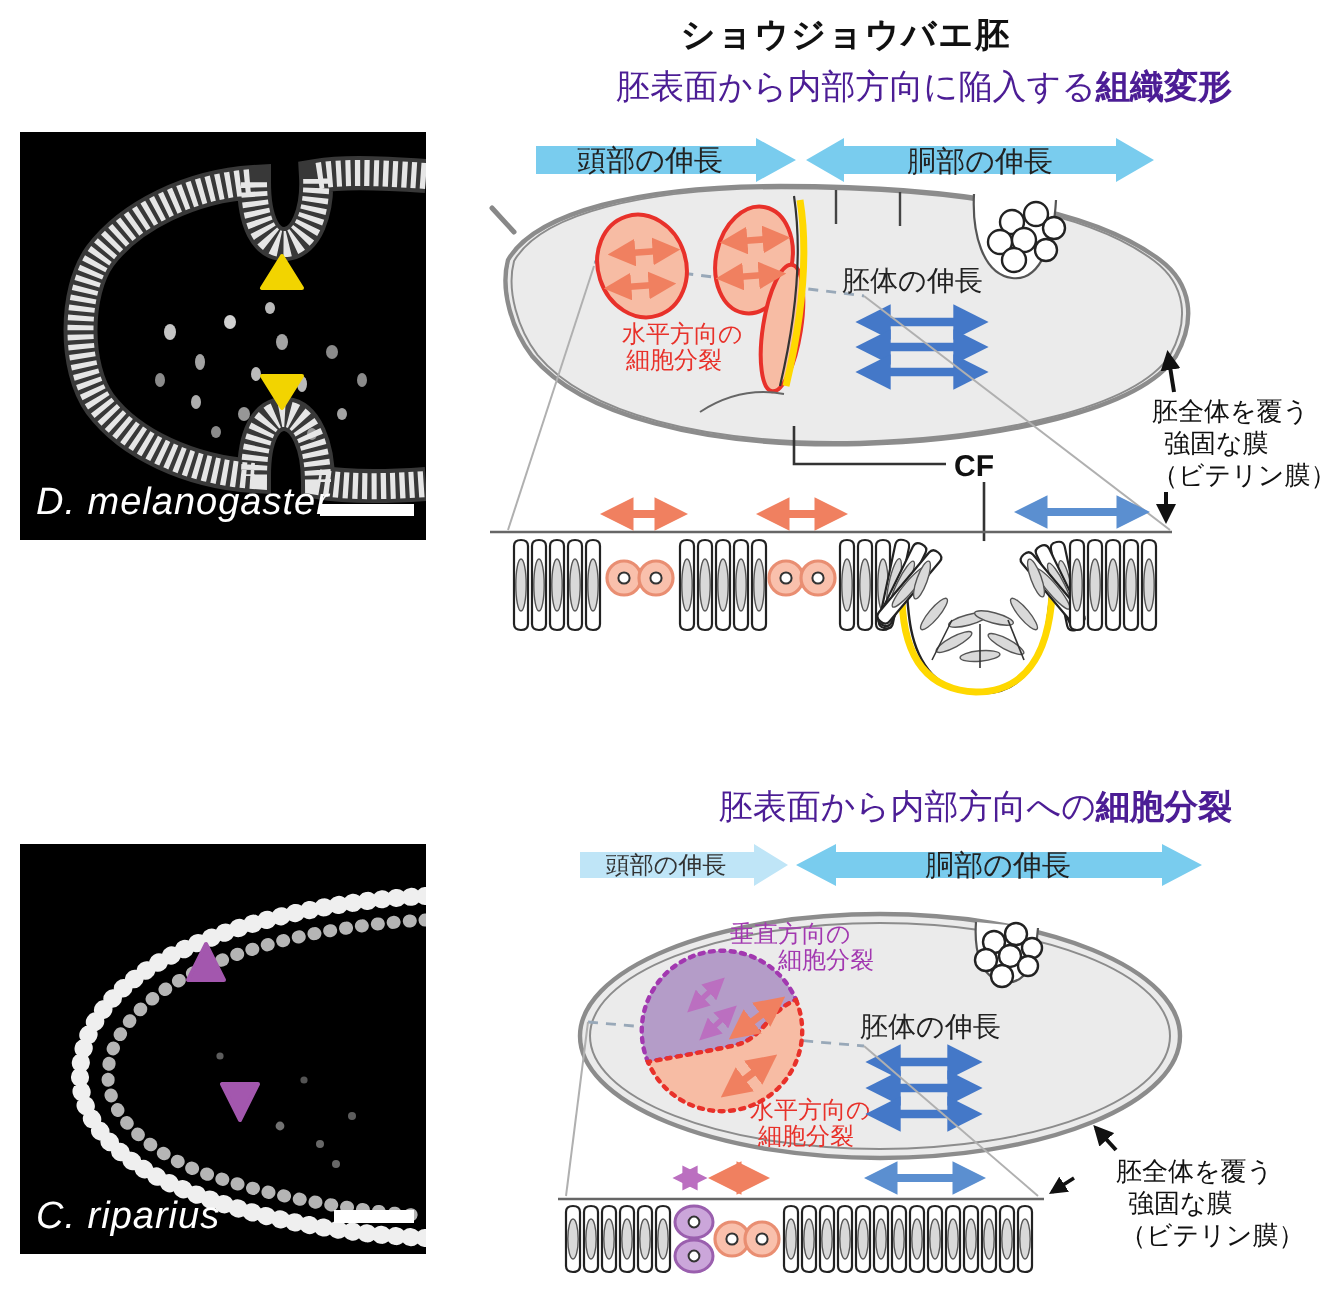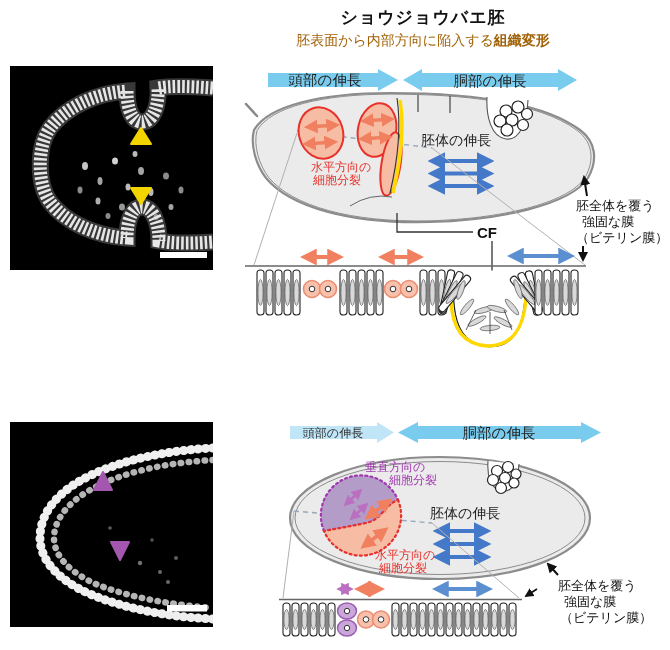--- a/index.html
+++ b/index.html
@@ -4,22 +4,22 @@
 <style>
   html,body{margin:0;padding:0;background:#fff;}
   .canvas{position:relative;width:670px;height:650px;background:#fff;overflow:hidden;
           font-family:"Liberation Sans","DejaVu Sans",sans-serif;}
   .micro{position:absolute;background:#000;}
   .micro svg{position:absolute;left:0;top:0;}
   .species{position:absolute;left:8px;bottom:7px;color:#fff;font-style:italic;
            font-size:19px;letter-spacing:.5px;white-space:nowrap;}
   .fig-title{position:absolute;left:230px;width:386px;text-align:center;
              font-size:17px;font-weight:bold;color:#111;letter-spacing:1px;font-family:Liberation Serif, serif;}
-  .fig-sub{position:absolute;left:230px;width:386px;text-align:center;
-           font-size:14px;color:#a16207;}
+  .fig-sub{position:absolute;left:230px;width:386px;text-align:right;
+           font-size:17px;color:#4c1d95;}
   .fig-sub .b{font-weight:bold;}
   svg.diagram{position:absolute;}
   svg text{font-family:"Liberation Sans","DejaVu Sans",sans-serif;}
 </style>
 </head>
 <body>
 
 <div class="canvas">
 
   <div class="micro" style="left:10px;top:66px;width:203px;height:204px;">
@@ -44,39 +44,41 @@
         <ellipse cx="70" cy="124" rx="2.5" ry="3.5" opacity=".6"></ellipse>
         <ellipse cx="125" cy="88" rx="2.5" ry="3" opacity=".8"></ellipse>
         <ellipse cx="98" cy="150" rx="2.5" ry="3" opacity=".6"></ellipse>
         <ellipse cx="146" cy="151" rx="2.5" ry="3" opacity=".55"></ellipse>
         <ellipse cx="171" cy="124" rx="2.5" ry="3.5" opacity=".6"></ellipse>
       </g>
       <polygon points="131,62 121,78 141,78" fill="#F2D400" stroke="#F2D400" stroke-width="2" stroke-linejoin="round"></polygon>
       <polygon points="131,138 121,122 141,122" fill="#F2D400" stroke="#F2D400" stroke-width="2" stroke-linejoin="round"></polygon>
       <rect x="150" y="186" width="47" height="6" fill="#fff"></rect>
     </svg>
+    <div class="species">D. melanogaster</div>
   </div>
 
   <div class="micro" style="left:10px;top:422px;width:203px;height:205px;">
     <svg width="203" height="205" viewBox="0 0 203 205">
       <path d="M203 26 C160 28,105 38,68 60 C42 76,30 95,30 116 C30 138,48 158,80 172 C118 188,162 195,203 197" fill="none" stroke="#EFEFEF" stroke-width="9" stroke-dasharray="0.5 6.8" stroke-linecap="round"></path>
       <path d="M203 38 C165 40,115 48,80 68 C56 82,44 99,44 116 C44 134,60 151,88 163 C122 176,163 183,203 186" fill="none" stroke="#E2E2E2" stroke-width="6.5" stroke-dasharray="0.5 7.5" stroke-linecap="round" opacity=".8"></path>
       <g fill="#CFCFCF">
         <circle cx="115" cy="125" r="2" opacity=".6"></circle>
         <circle cx="130" cy="141" r="2.2" opacity=".55"></circle>
         <circle cx="150" cy="150" r="2" opacity=".5"></circle>
         <circle cx="166" cy="136" r="2" opacity=".45"></circle>
         <circle cx="100" cy="106" r="1.8" opacity=".45"></circle>
         <circle cx="142" cy="118" r="1.8" opacity=".4"></circle>
         <circle cx="158" cy="160" r="2" opacity=".5"></circle>
       </g>
       <polygon points="93,50 84,68 102,68" fill="#A357AE" stroke="#A357AE" stroke-width="2" stroke-linejoin="round"></polygon>
       <polygon points="110,138 101,120 119,120" fill="#A357AE" stroke="#A357AE" stroke-width="2" stroke-linejoin="round"></polygon>
       <rect x="157" y="183" width="40" height="6.5" fill="#fff"></rect>
     </svg>
+    <div class="species">C. riparius</div>
   </div>
 
   <div class="fig-title" style="top:6px;">ショウジョウバエ胚</div>
   <div class="fig-sub" style="top:32px;">
     <span>胚表面から内部方向に陥入する</span><span class="b">組織変形</span>
   </div>
 
   <svg class="diagram" style="left:230px;top:58px;" width="440" height="300" viewBox="230 58 440 300">
     <defs>
       <marker id="mo" viewBox="0 0 4 4" markerWidth="4.2" markerHeight="4.2" refX="2.8" refY="2" orient="auto-start-reverse">
@@ -234,20 +236,23 @@
         </g>
       </g>
       <use href="#colcell" x="534" y="269"></use>
         <use href="#colcell" x="543" y="269"></use>
         <use href="#colcell" x="552" y="269"></use>
       <use href="#colcell" x="561" y="269"></use>
         <use href="#colcell" x="570" y="269"></use>
     </g>
   </svg>
 
+  <div class="fig-sub" style="top:392px;">
+    <span>胚表面から内部方向への</span><span class="b">細胞分裂</span>
+  </div>
 
   <svg class="diagram" style="left:230px;top:412px;" width="440" height="238" viewBox="230 412 440 238">
     <defs>
       <marker id="mo2" viewBox="0 0 4 4" markerWidth="4.2" markerHeight="4.2" refX="2.8" refY="2" orient="auto-start-reverse">
         <path d="M0 0 L4 2 L0 4 Z" fill="#F08060"></path>
         </marker>
       <marker id="mb2" viewBox="0 0 4 4" markerWidth="4.2" markerHeight="4.2" refX="2.8" refY="2" orient="auto-start-reverse">
         <path d="M0 0 L4 2 L0 4 Z" fill="#4478C8"></path>
         </marker>
       <marker id="mbl2" viewBox="0 0 4 4" markerWidth="4.2" markerHeight="4.2" refX="2.8" refY="2" orient="auto-start-reverse">

